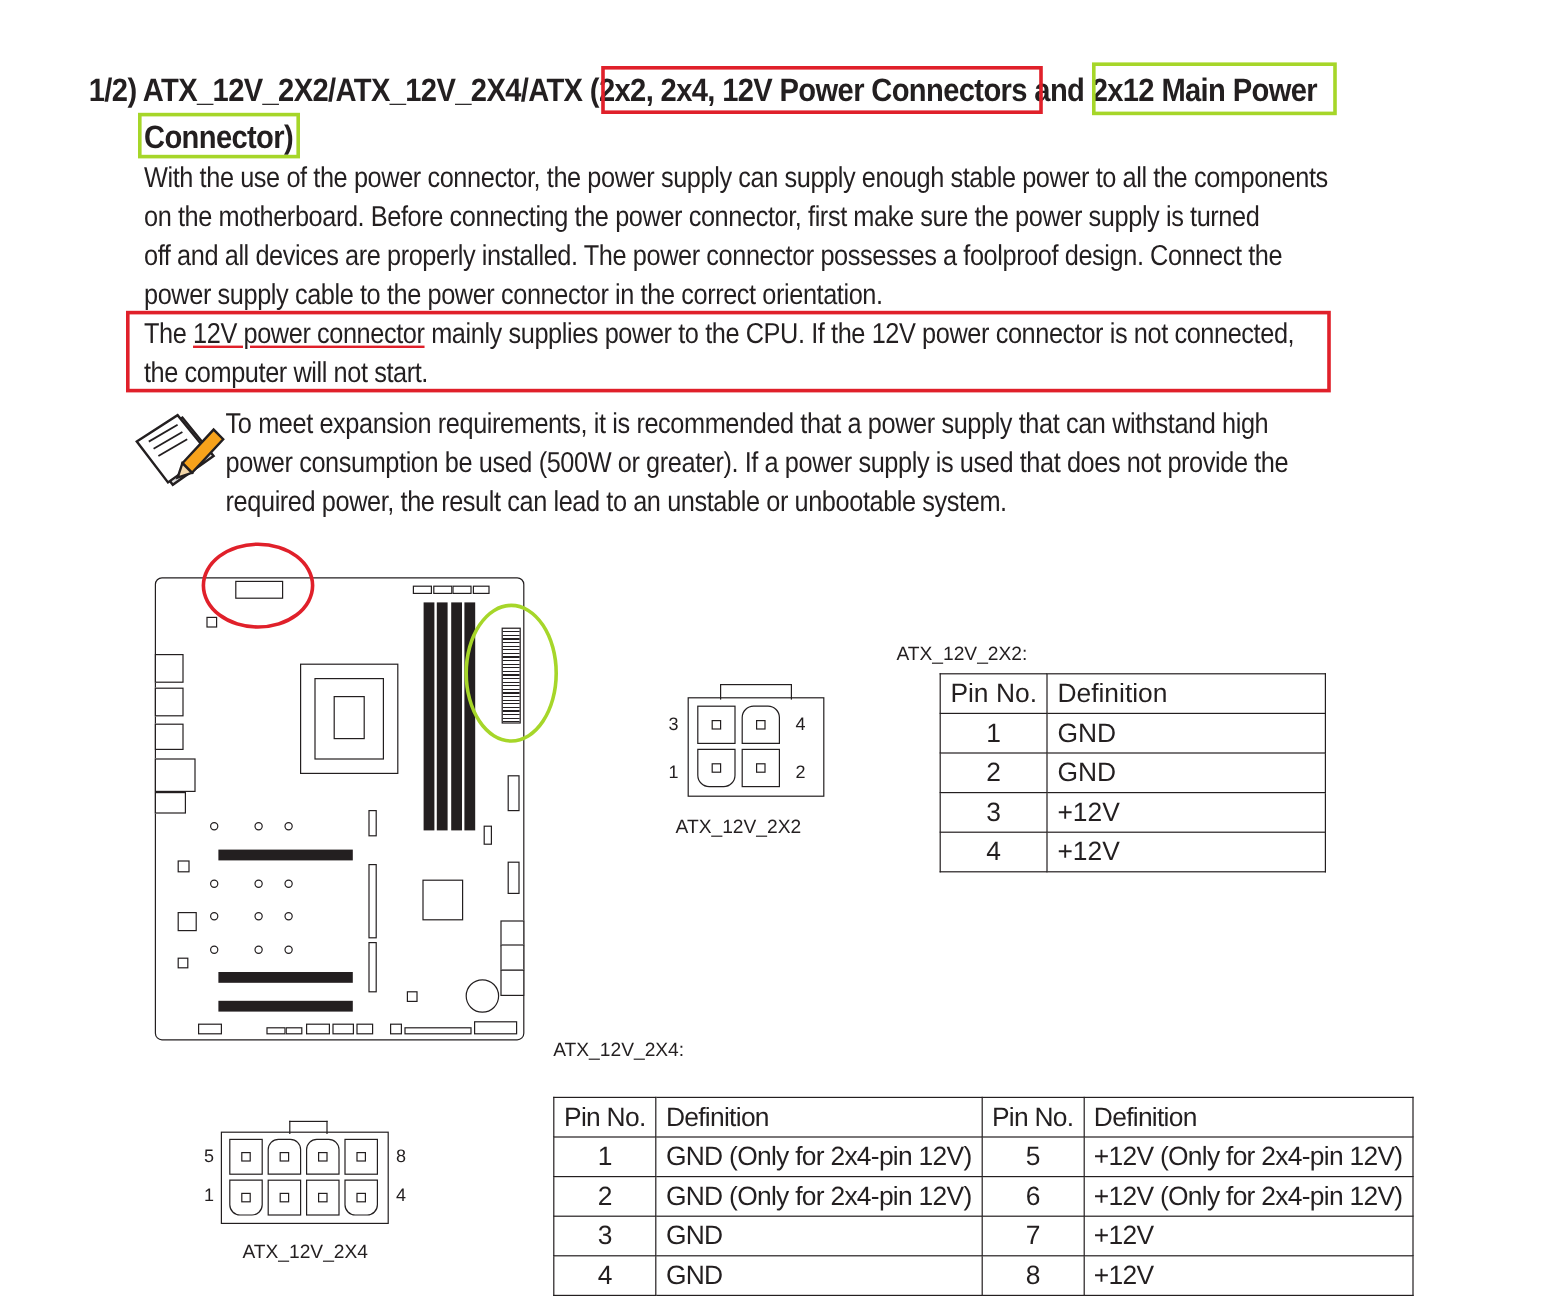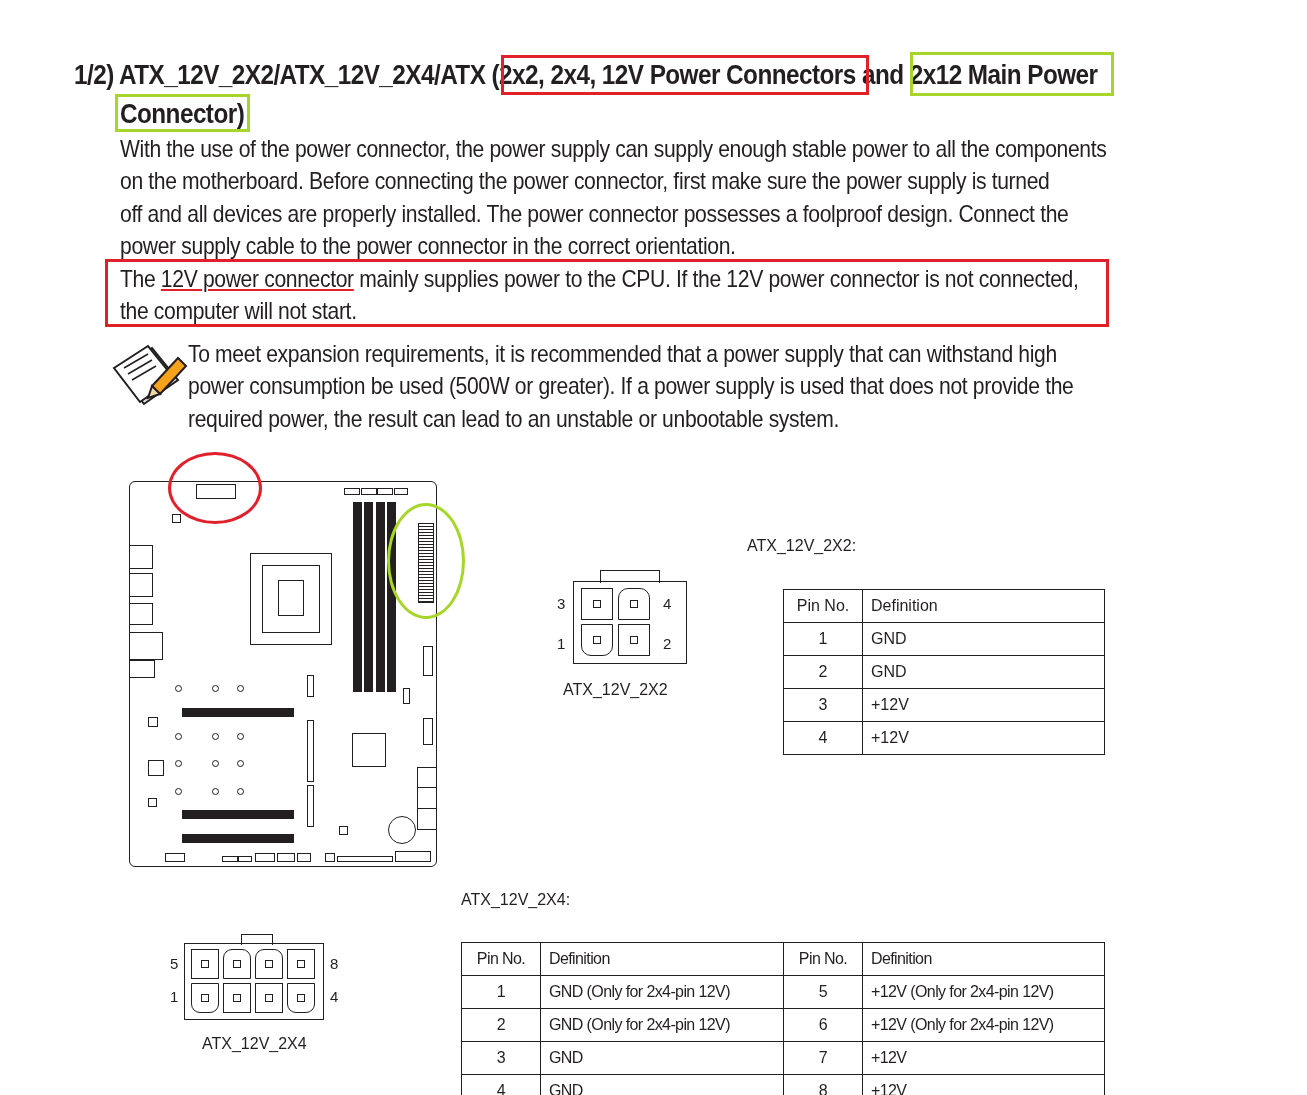--- a/index.html
+++ b/index.html
@@ -3,21 +3,21 @@
 <meta charset="utf-8">
 <style>
   html, body { margin:0; padding:0; background:#ffffff; }
   body { width:1307px; height:1095px; position:relative; overflow:hidden;
          font-family:"Liberation Sans", sans-serif; color:#231f20; }
   .abs { position:absolute; }
   .heading { font-weight:bold; font-size:27px; letter-spacing:-0.6px; white-space:nowrap; transform:scaleX(0.9); transform-origin:left top; }
   .para { font-size:24px; letter-spacing:-0.4px; white-space:nowrap; transform:scaleX(0.88); transform-origin:left top; line-height:32.5px; }
   .redbox { border:3px solid #e0202a; position:absolute; box-sizing:border-box; }
   .greenbox { border:3px solid #a6d629; position:absolute; box-sizing:border-box; }
-  table.pins { border-collapse:collapse; position:absolute; font-size:16px;margin-top:28px; }
+  table.pins { border-collapse:collapse; position:absolute; font-size:22px; }
   table.pins td { border:1.5px solid #231f20; height:32px; padding:0 8px; white-space:nowrap; }
   table.pins td.c { text-align:center; }
   .cap { font-size:16px; position:absolute; white-space:nowrap; }
   .mb { position:absolute; border:1.5px solid #231f20; border-radius:6px; }
   .sq { position:absolute; border:1.2px solid #231f20; background:#fff; }
   .fill { position:absolute; background:#231f20; }
   .dot { position:absolute; width:5px; height:5px; border:1px solid #231f20; border-radius:50%; }
   .pin { position:absolute; border:1.5px solid #231f20; background:#fff; }
   .pin::after { content:""; position:absolute; left:50%; top:50%; width:6px; height:6px; margin:-4px 0 0 -4px; border:1px solid #231f20; }
   .pinlabel { position:absolute; font-size:15px; }
@@ -195,21 +195,21 @@
   <div class="pin" style="left:223px; top:983px; width:26px; height:28px;"></div>
   <div class="pin" style="left:255px; top:983px; width:26px; height:28px;"></div>
   <div class="pin" style="left:287px; top:983px; width:26px; height:28px; border-radius:0 0 9px 9px;"></div>
   <div class="pinlabel" style="left:170px; top:955px;">5</div>
   <div class="pinlabel" style="left:330px; top:955px;">8</div>
   <div class="pinlabel" style="left:170px; top:988px;">1</div>
   <div class="pinlabel" style="left:330px; top:988px;">4</div>
 </div>
 <div class="cap" style="left:202px; top:1035px;">ATX_12V_2X4</div>
 
-<div class="cap" style="left:461px; top:891px;text-align:center;">ATX_12V_2X4:</div>
+<div class="cap" style="left:461px; top:867px;text-align:center;">ATX_12V_2X4:</div>
 <table class="pins" style="left:461px; top:914px; width:644px; letter-spacing:-0.6px;">
   <tbody>
       <tr>
     <td class="c" style="width:62px;">Pin No.</td>
     <td style="width:226px;">Definition</td>
     <td class="c" style="width:62px;">Pin No.</td>
     <td>Definition</td>
   </tr>
   <tr>
         <td class="c">1</td>

